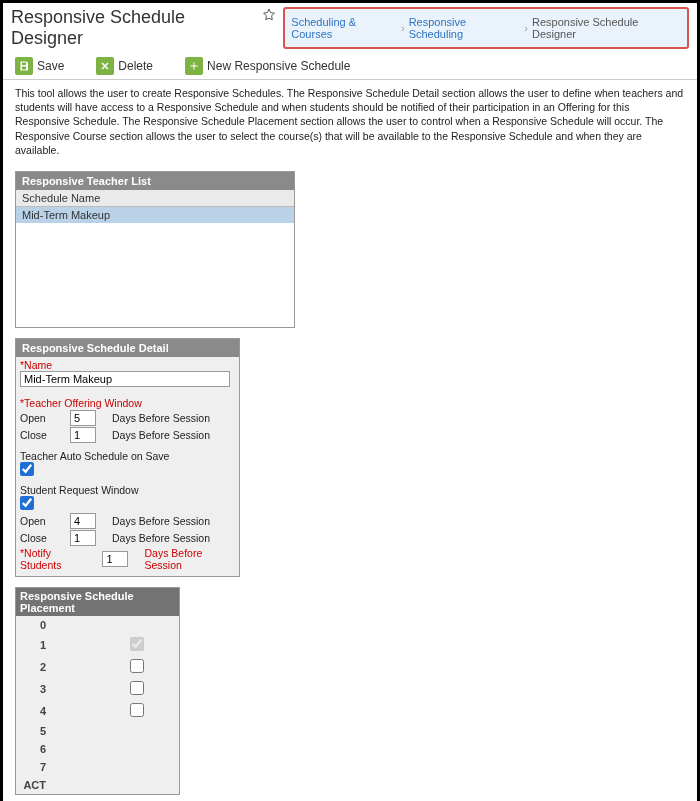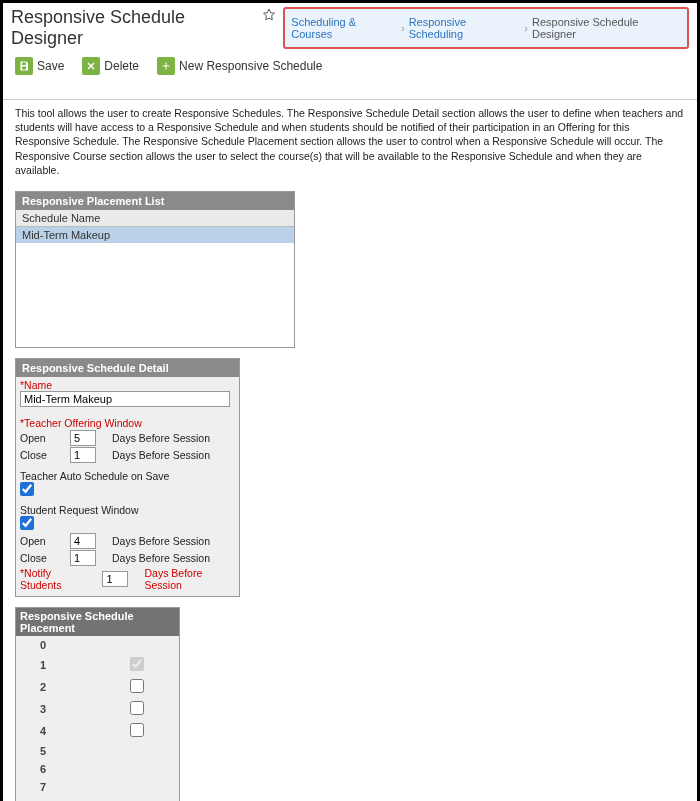--- a/index.html
+++ b/index.html
@@ -36,22 +36,22 @@
       gap: 4px;
       font-size: 11px;
       margin-left: 0;
     }
     .breadcrumb-link { color: #2b73c2; cursor: pointer; }
     .breadcrumb-sep { color: #999; }
     .breadcrumb-current { color: #555; }
     .toolbar {
       display: flex;
       align-items: center;
-      gap: 18px;
-      padding: 6px 10px 24px 12px;
+      gap: 32px;
+      padding: 6px 10px 4px 12px;
       border-bottom: 1px solid #ccc;
     }
     .tb-btn {
       display: flex;
       align-items: center;
       gap: 4px;
       cursor: pointer;
       font-size: 12px;
       color: #333;
     }
@@ -195,21 +195,21 @@
           <path fill="#fff" d="M11 5h2v14h-2z M5 11h14v2H5z"></path>
         </svg>
     </span>
     <span>New Responsive Schedule</span>
   </div>
 </div>
 
 <div class="description">This tool allows the user to create Responsive Schedules. The Responsive Schedule Detail section allows the user to define when teachers and students will have access to a Responsive Schedule and when students should be notified of their participation in an Offering for this Responsive Schedule. The Responsive Schedule Placement section allows the user to control when a Responsive Schedule will occur. The Responsive Course section allows the user to select the course(s) that will be available to the Responsive Schedule and when they are available.</div>
 
 <div class="panel list-panel">
-  <div class="panel-header">Responsive Placement List</div>
+  <div class="panel-header">Responsive Teacher List</div>
   <div class="list-colhead">Schedule Name</div>
   <div class="list-body">
     <div class="list-row">Mid-Term Makeup</div>
   </div>
 </div>
 
 <div class="panel detail-panel">
   <div class="panel-header">Responsive Schedule Detail</div>
   <div class="detail-body">
     <div class="req-label">*Name</div>

